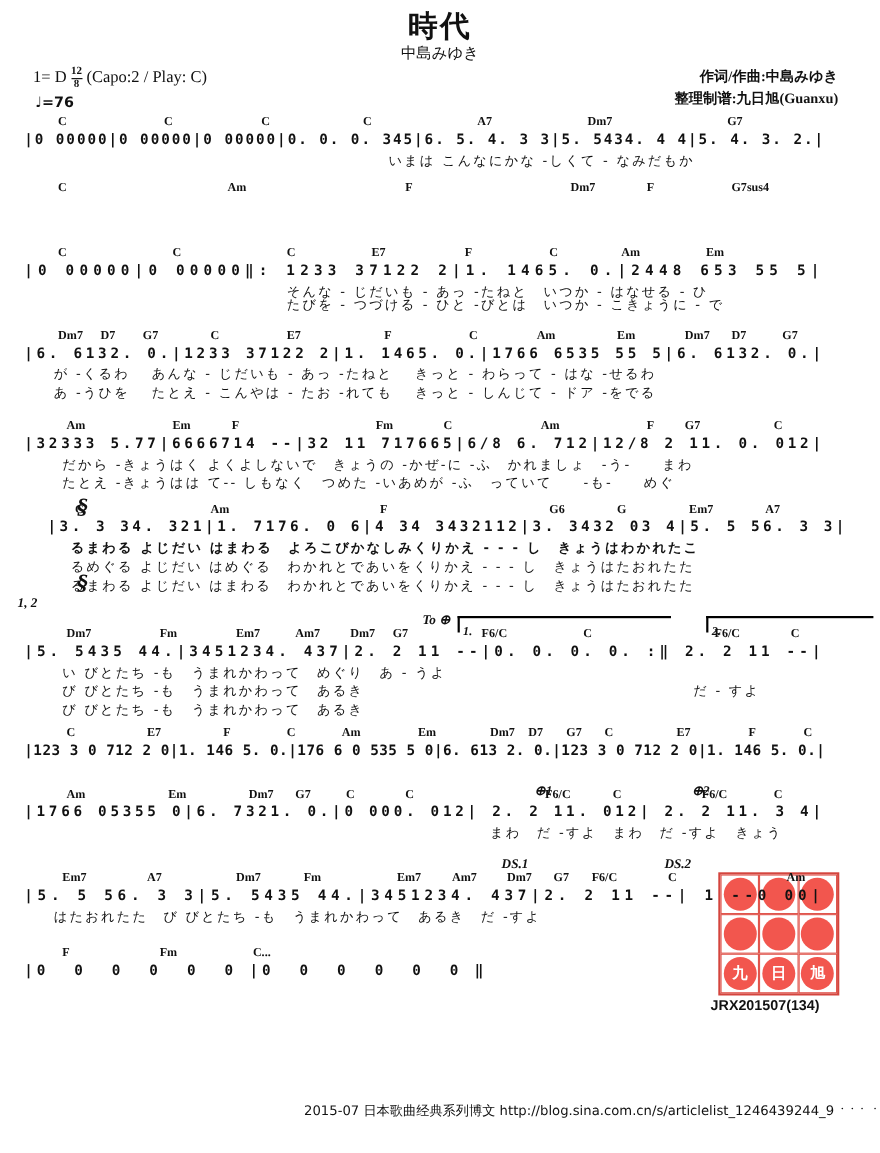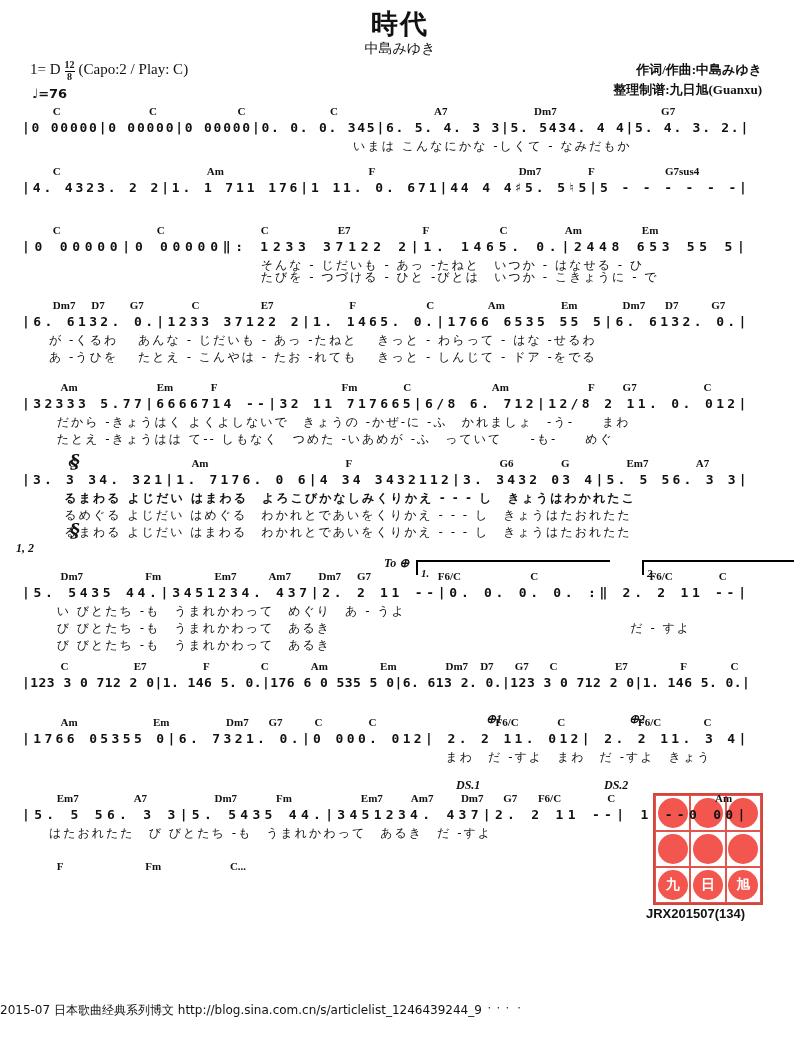--- a/index.html
+++ b/index.html
@@ -37,21 +37,21 @@
   
   .stamp{position:absolute;left:653px;top:793px;width:110px;height:112px;
          border:2px solid #d4453e;box-sizing:border-box;display:grid;
          grid-template-columns:repeat(3,1fr);grid-template-rows:repeat(3,1fr);z-index:1;}
   .seal-cell{border:1px solid #e0564e;display:flex;align-items:center;justify-content:center;}
   .seal-dot{width:30px;height:30px;border-radius:50%;background:#f2564e;
             display:flex;align-items:center;justify-content:center;
             color:#fff;font:bold 14px "DejaVu Sans",sans-serif;}
   .stamp-code{position:absolute;left:646px;top:906px;font:bold 13px "Liberation Sans",sans-serif;}
   
-  .footer{position:absolute;top:1002px;left:0;width:100%;text-align:left;
+  .footer{position:absolute;top:1002px;left:0;width:100%;text-align:right;
           font:12px "DejaVu Sans",sans-serif;}
   .footer .dots{font-size:9px;vertical-align:top;}
   .sys-layer{position:relative;z-index:2;}
 </style>
 </head>
 <body>
 
 <div class="page">
 
   <div class="title">時代</div>
@@ -84,21 +84,20 @@
       </div>
       <div class="system" style="top: 165px;">
         <div class="chord-row">
           <span class="chord" style="left: 4%;">C</span>
           <span class="chord" style="left: 24%;">Am</span>
           <span class="chord" style="left: 45%;">F</span>
           <span class="chord" style="left: 64.5%;">Dm7</span>
           <span class="chord" style="left: 73.5%;">F</span>
           <span class="chord" style="left: 83.5%;">G7sus4</span>
         </div>
-        <div class="notes" style="letter-spacing: 2.87647px;">|4. 4323. 2 2|1. 1 711 176|1 11. 0. 671|44 4 4♯5. 5♮5|5 - - - - - -|</div>
       </div>
       <div class="system" style="top: 224px;">
         <div class="chord-row">
           <span class="chord" style="left: 4%;">C</span>
           <span class="chord" style="left: 17.5%;">C</span>
           <span class="chord" style="left: 31%;">C</span>
           <span class="chord" style="left: 41%;">E7</span>
           <span class="chord" style="left: 52%;">F</span>
           <span class="chord" style="left: 62%;">C</span>
           <span class="chord" style="left: 70.5%;">Am</span>
@@ -152,21 +151,21 @@
       <div class="system" style="top: 457px;">
         <div class="chord-row">
           <span class="chord" style="left: 6%;">C</span>
           <span class="chord" style="left: 22%;">Am</span>
           <span class="chord" style="left: 42%;">F</span>
           <span class="chord" style="left: 62%;">G6</span>
           <span class="chord" style="left: 70%;">G</span>
           <span class="chord" style="left: 78.5%;">Em7</span>
           <span class="chord" style="left: 87.5%;">A7</span>
         </div>
-        <div class="notes" style="letter-spacing: 3.2px;">|3. 3 34. 321|1. 7176. 0 6|4 34 3432112|3. 3432 03 4|5. 5 56. 3 3|</div>
+        <div class="notes" style="letter-spacing: 3.2px; text-align: center;">|3. 3 34. 321|1. 7176. 0 6|4 34 3432112|3. 3432 03 4|5. 5 56. 3 3|</div>
         <div class="lyrics-wrap" style="height: 51px;">
           <div class="lyric" style="left: 5.5%; top: 0px; font-weight: bold;">るまわる よじだい はまわる　よろこびかなしみくりかえ - - - し　きょうはわかれたこ</div>
           <div class="lyric" style="left: 5.5%; top: 17px;">るめぐる よじだい はめぐる　わかれとであいをくりかえ - - - し　きょうはたおれたた</div>
           <div class="lyric" style="left: 5.5%; top: 34px;">るまわる よじだい はまわる　わかれとであいをくりかえ - - - し　きょうはたおれたた</div>
         </div>
       </div>
       <div class="system" style="top: 570px;">
         <div class="chord-row">
           <span class="chord" style="left: 5%;">Dm7</span>
           <span class="chord" style="left: 16%;">Fm</span>
@@ -241,20 +240,21 @@
         <div class="lyrics-wrap" style="height: 17px;">
           <div class="lyric" style="left: 3.5%; top: 0px;">はたおれたた　び びとたち -も　うまれかわって　あるき　だ -すよ</div>
         </div>
       </div>
       <div class="system" style="top: 860px;">
         <div class="chord-row">
           <span class="chord" style="left: 4.5%;">F</span>
           <span class="chord" style="left: 16%;">Fm</span>
           <span class="chord" style="left: 27%;">C...</span>
         </div>
+        <div class="notes" style="letter-spacing: 3.55135px;">|0  0  0  0  0  0 |0  0  0  0  0  0 ‖</div>
       </div>
     </div>
   <div id="marks">
       <div class="mk mk-segno" style="left: 70px; top: 450px;">§</div>
       <div class="mk mk-segno" style="left: 70px; top: 519px;">§</div>
       <div class="mk mk-italic" style="left: 16px; top: 541px;">1, 2</div>
       <div class="mk mk-italic" style="left: 384px; top: 556px;">To ⊕</div>
       <div class="mk mk-volta" style="width: 192px; left: 416px; top: 560px;"><span>1.</span></div>
       <div class="mk mk-volta" style="width: 150px; left: 642px; top: 560px;"><span>2.</span></div>
       <div class="mk mk-italic" style="left: 486px; top: 712px;">⊕1</div>

